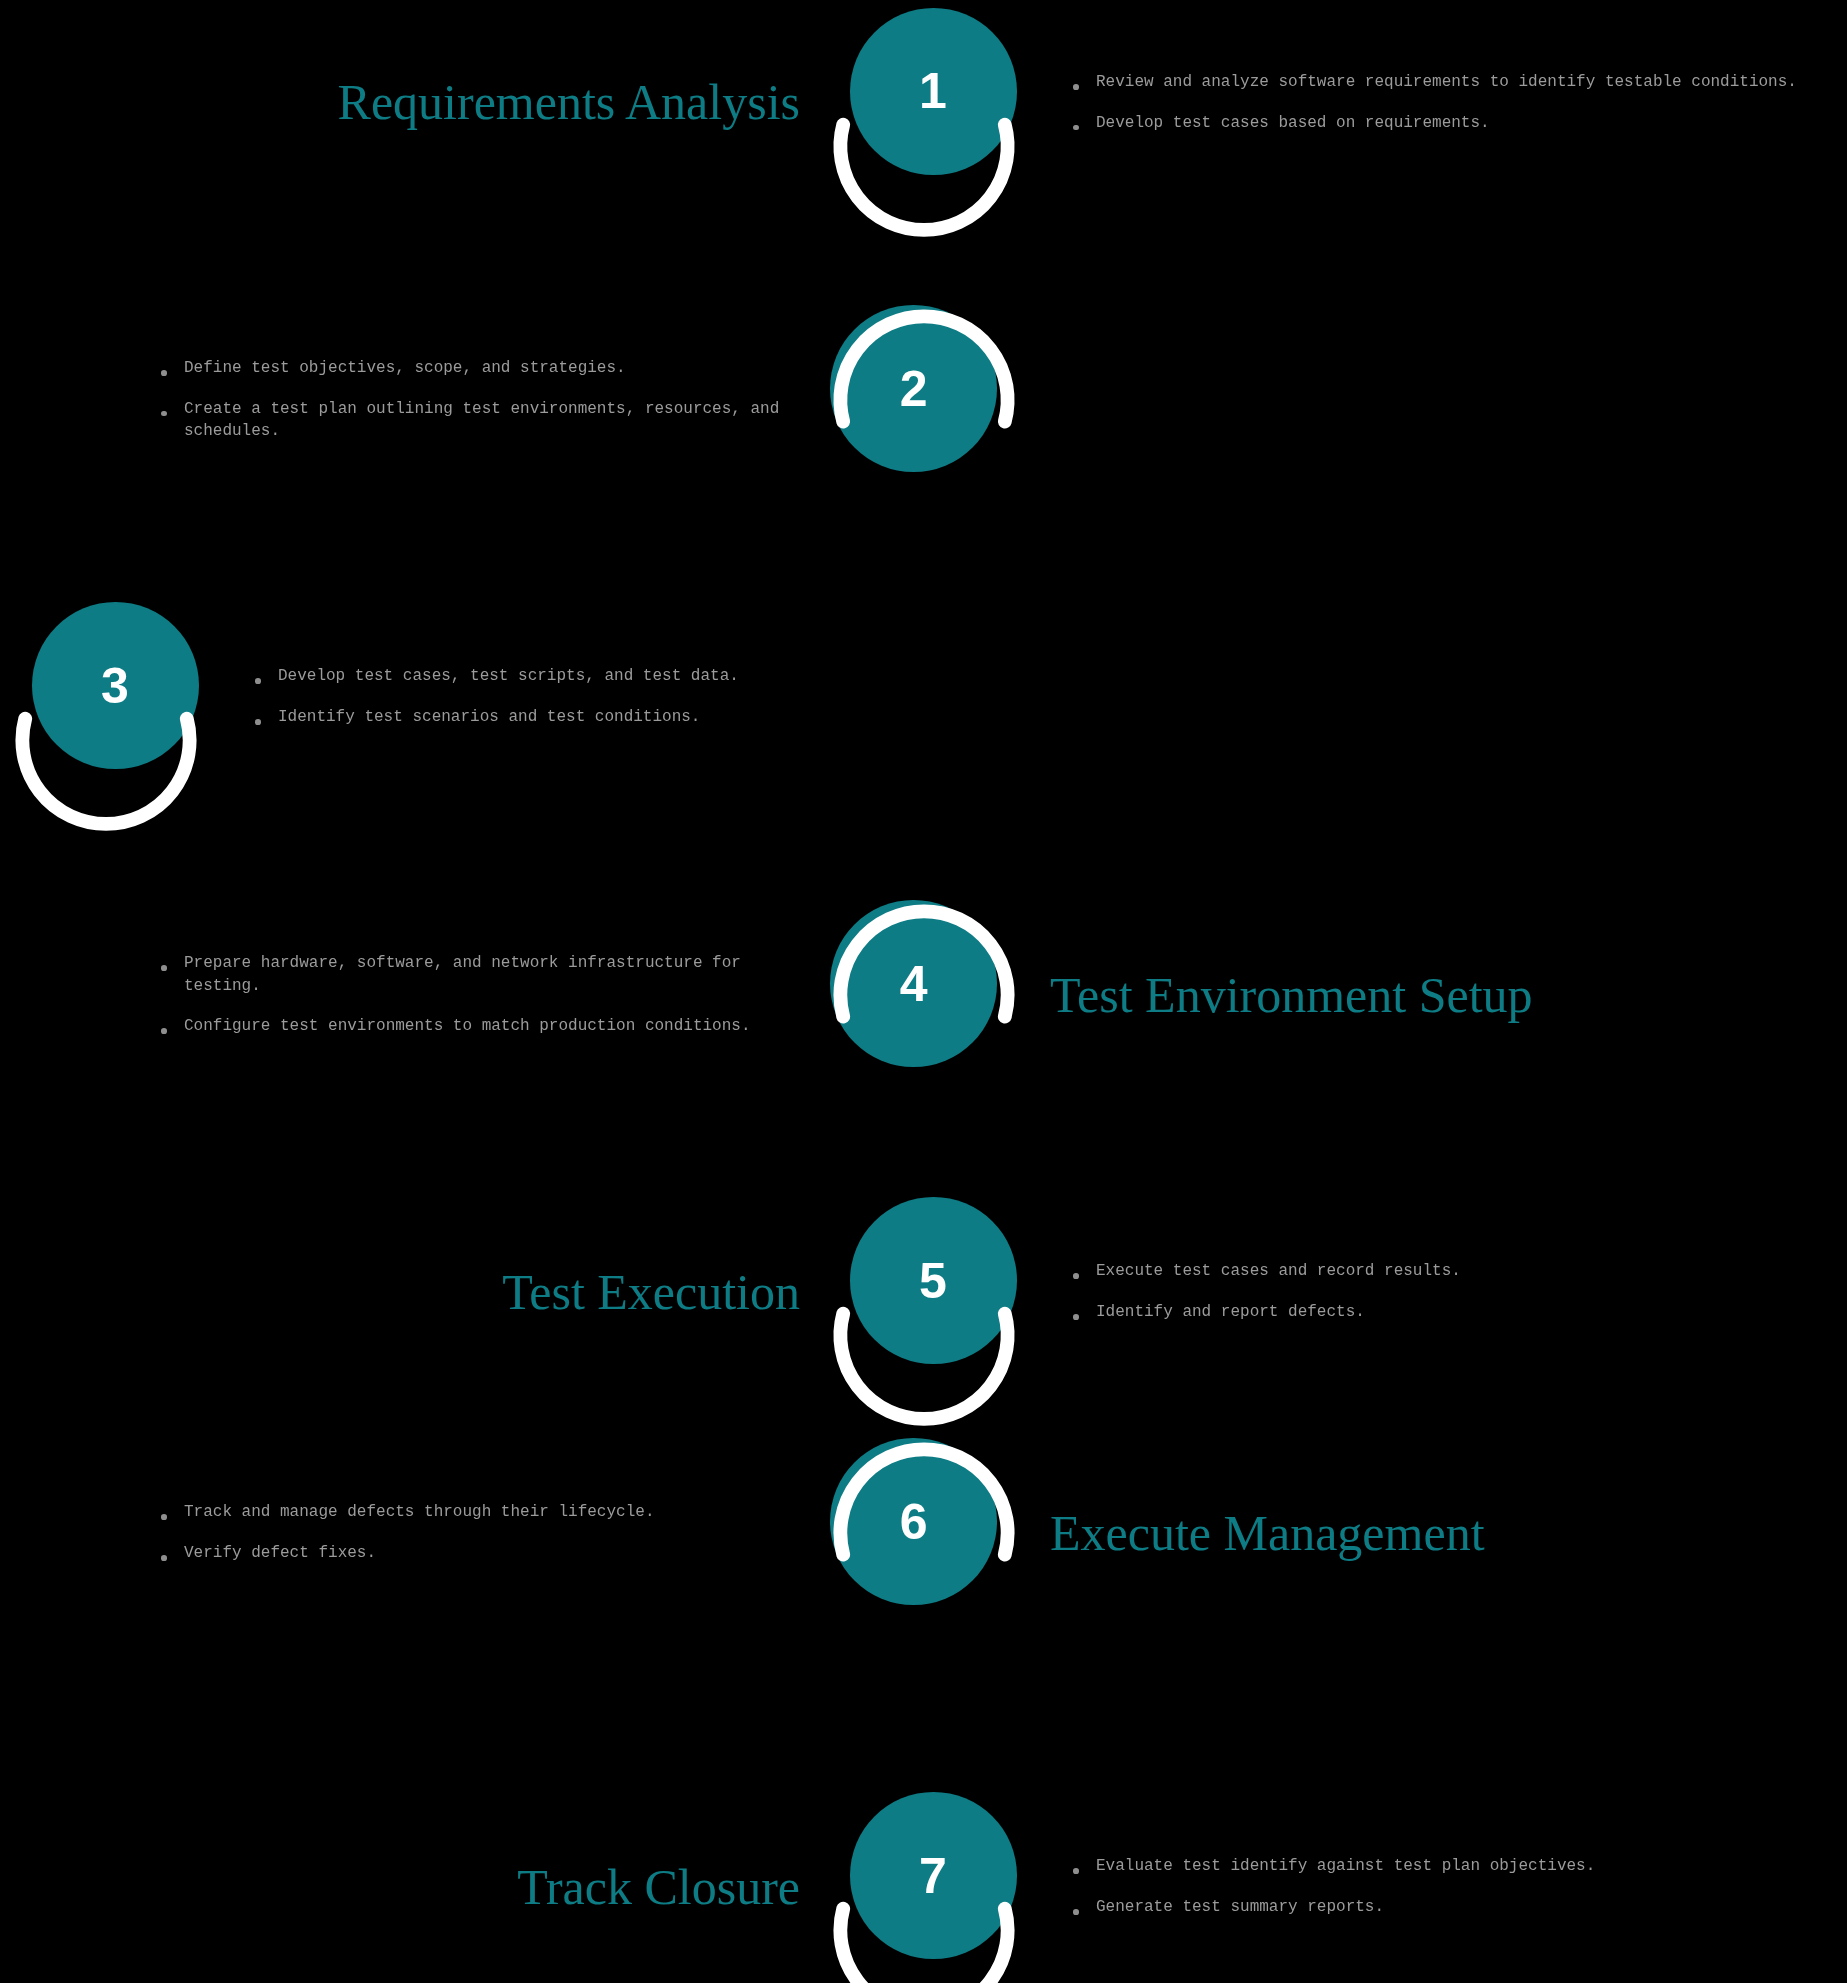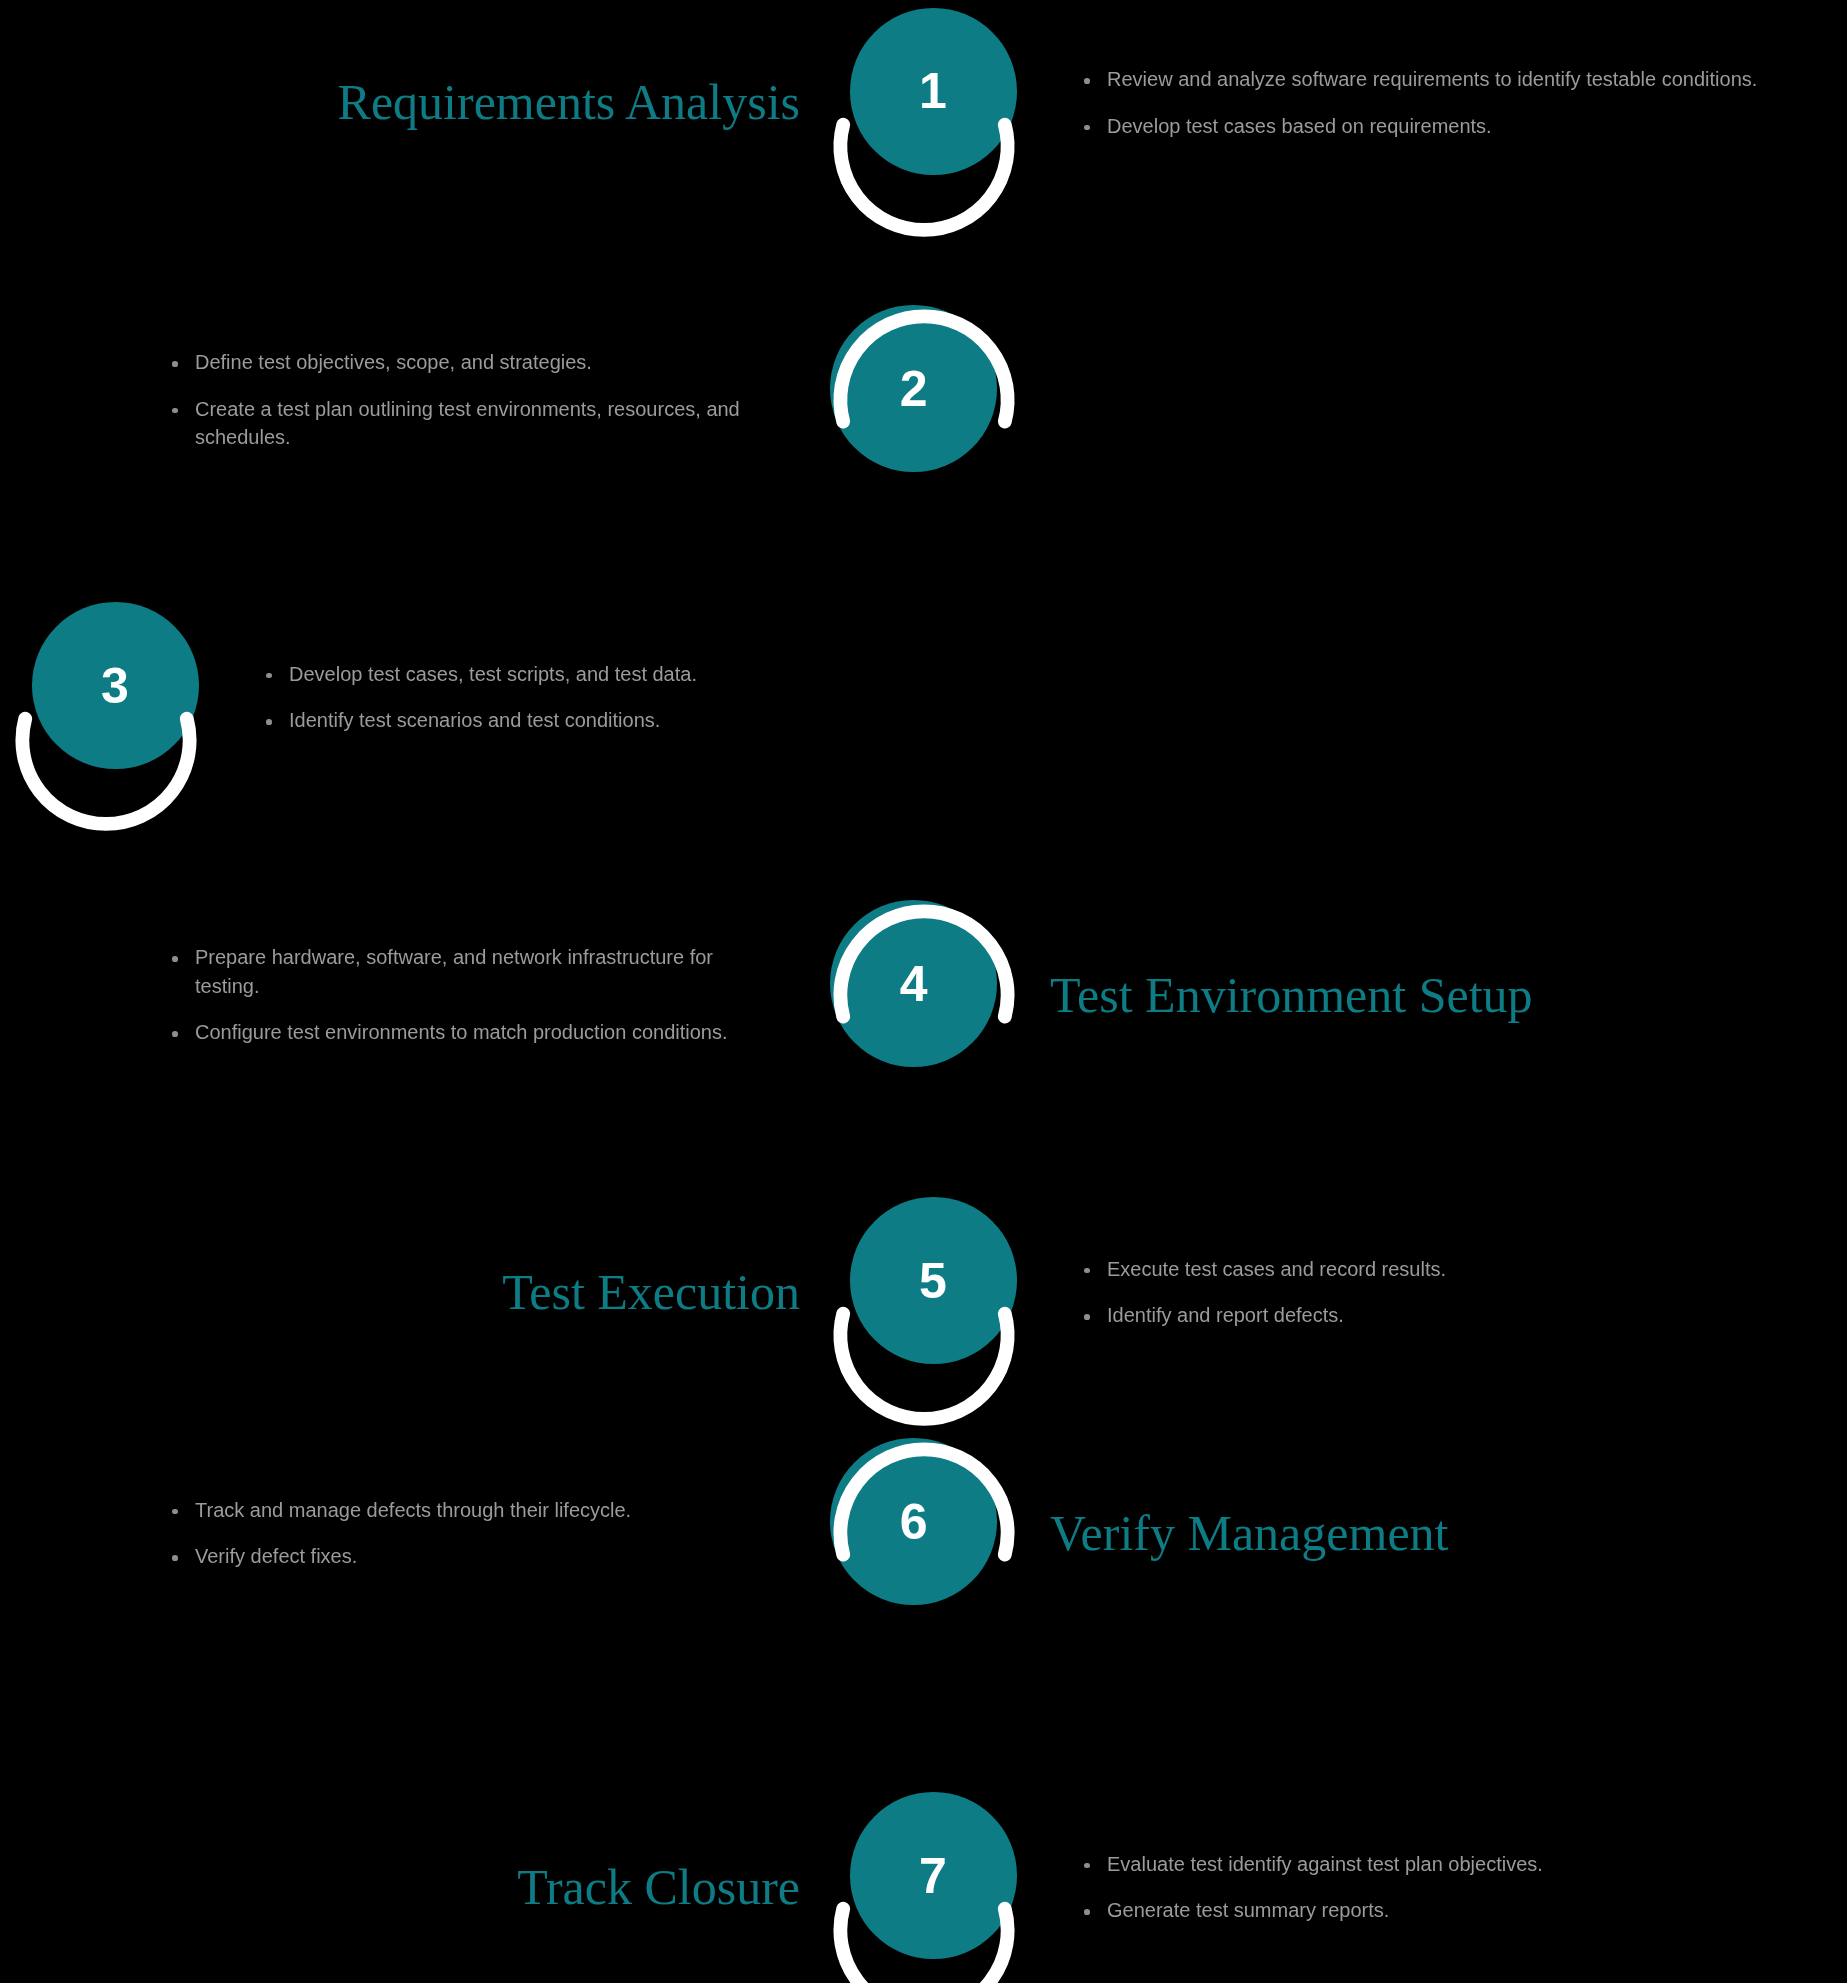--- a/index.html
+++ b/index.html
@@ -119,25 +119,25 @@
   .col-right .step-title {
     width: 100%;
     text-align: left;
     padding-left: 21px;
     box-sizing: border-box;
   }
 
   
   .bullets {
     list-style: none;
-    margin: 15px;
+    margin: 4px;
     padding: 0;
     color: #9b9b9b;
-    font-family: Liberation Sans, sans-serif;
-    font-size: 20px;
+    font-family: Liberation Mono, monospace;
+    font-size: 16px;
     line-height: 1.42;
   }
   .col-left .bullets {
     width: 100%;
     padding-left: 138px;
     padding-right: 32px;
     box-sizing: border-box;
   }
   .col-right .bullets {
     width: 100%;
@@ -310,21 +310,21 @@
      <div class="col-circle">
        <div class="circle-wrap">
          <div class="circle-disc"></div>
          <svg class="circle-arc" viewBox="0 0 234 234" width="190" height="190">
             <path d="M 216.49036010777405 143.65836164555964 A 103 103 0 1 0 17.509639892225962 143.65836164555964" fill="none" stroke="#ffffff" stroke-width="17" stroke-linecap="round"></path>
           </svg>
          <div class="circle-num">6</div>
        </div>
      </div>
      <div class="col-right">
-        <div class="step-title">Verify Management</div>
+        <div class="step-title">Execute Management</div>
       </div>
     </div>
     <div class="step" style="top: 1790px;">
       <div class="col-left">
         <div class="step-title">Track Closure</div>
       </div>
      <div class="col-circle">
        <div class="circle-wrap">
          <div class="circle-disc"></div>
          <svg class="circle-arc" viewBox="0 0 234 234" width="190" height="190">

